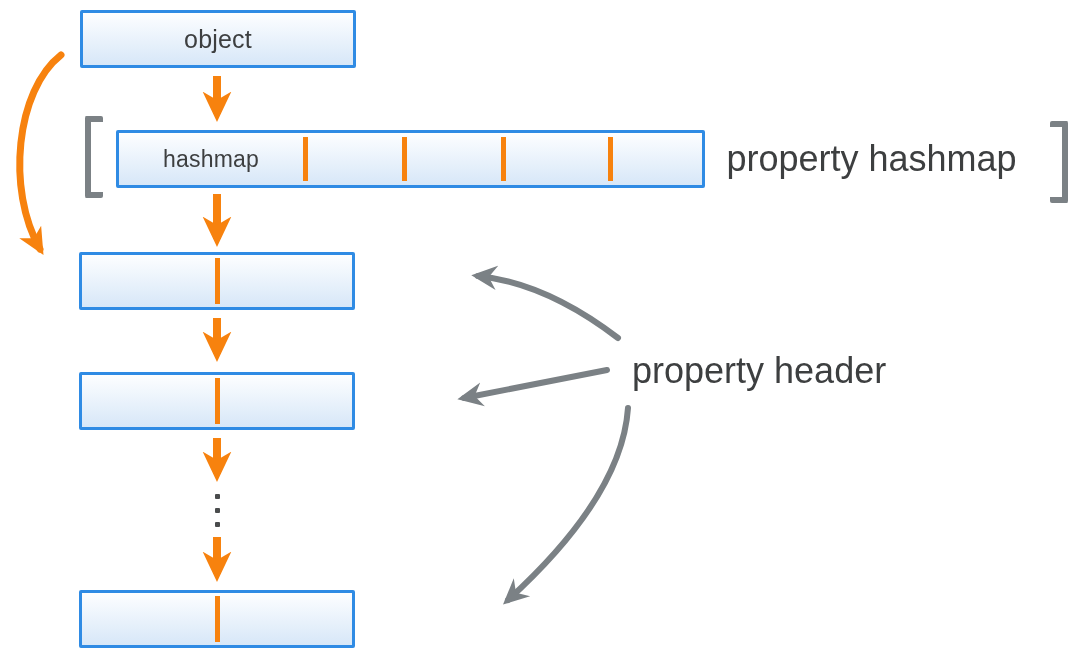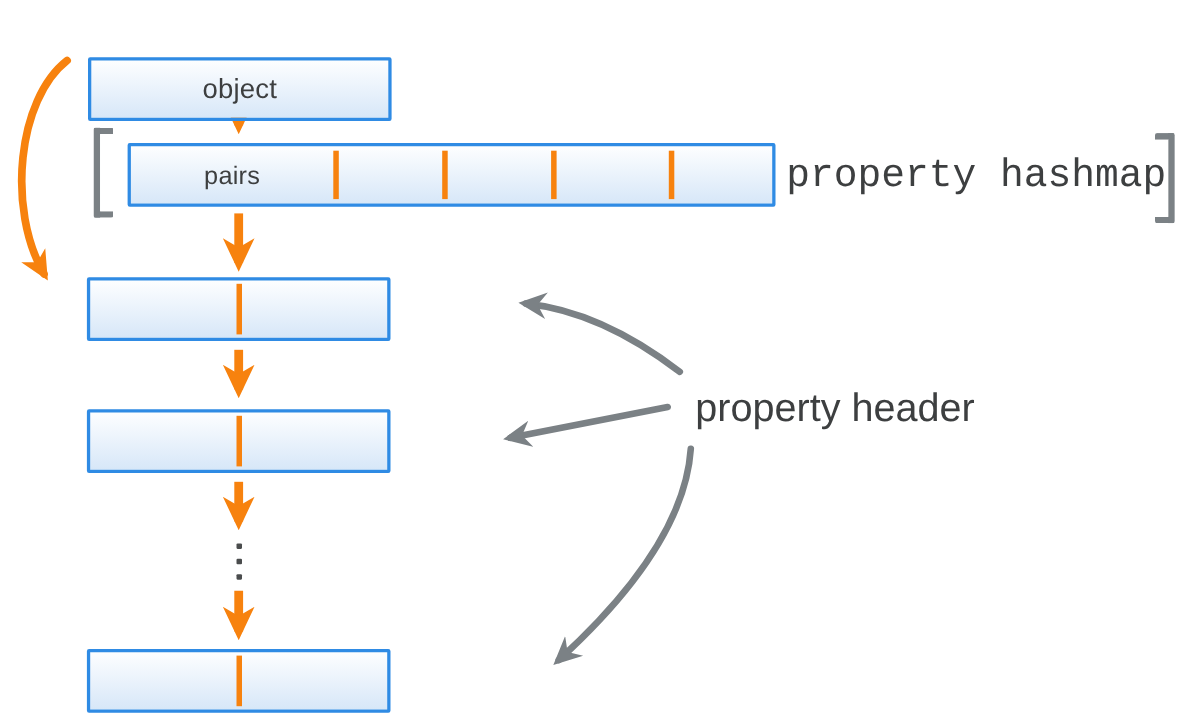--- a/index.html
+++ b/index.html
@@ -30,21 +30,21 @@
     border:3px solid var(--box-border-blue);
     border-radius:2px;
     background:linear-gradient(to bottom, var(--box-fill-top) 0%, var(--box-fill-bottom) 100%);
     display:flex;align-items:center;justify-content:center;
   }
   .box-label{
     color:var(--text);
     font-size:25px;
     letter-spacing:0.2px;
   }
-  .object-box{left:80px;top:10px;width:276px;height:58px;margin-top:42px;}
+  .object-box{left:80px;top:10px;width:276px;height:58px;}
   .hashmap-box{left:116px;top:130px;width:589px;height:58px;justify-content:flex-start;}
   .header-label{
     position:absolute;left:0;top:0;width:184px;height:52px;
     display:flex;align-items:center;justify-content:center;
     font-size:23px;
   }
   .vdiv{
     position:absolute;top:4px;bottom:4px;width:5px;
     background:var(--accent-orange);
   }
@@ -70,22 +70,22 @@
     border-radius:2px;
   }
 
   .big-label{
     position:absolute;
     color:var(--text);
     font-size:36px;
     white-space:nowrap;
   }
   .hashmap-label{
-    left:730px;top:130px;width:315px;height:58px;
-    display:flex;align-items:center;justify-content:center;font-family:Liberation Mono, monospace;
+    left:714px;top:130px;width:315px;height:58px;
+    display:flex;align-items:center;justify-content:center;
   }
   .pairs-label{
     left:632px;top:347px;height:48px;
     display:flex;align-items:center;
   }
 
   .ellipsis{
     position:absolute;left:215px;top:494px;
     display:flex;flex-direction:column;gap:9px;
   }
@@ -122,21 +122,21 @@
   </svg>
 
   <div class="box object-box">
     <span class="box-label">object</span>
   </div>
 
   <div class="bracket bracket-left"></div>
   <div class="bracket bracket-right"></div>
 
   <div class="box hashmap-box">
-    <span class="box-label header-label">pairs</span>
+    <span class="box-label header-label">hashmap</span>
     <div class="vdiv" style="left:184px"></div>
     <div class="vdiv" style="left:283px"></div>
     <div class="vdiv" style="left:382px"></div>
     <div class="vdiv" style="left:489px"></div>
   </div>
 
   <div class="big-label hashmap-label">property hashmap</div>
 
   <div class="box pair-box pair-1">
     <div class="vdiv"></div>

